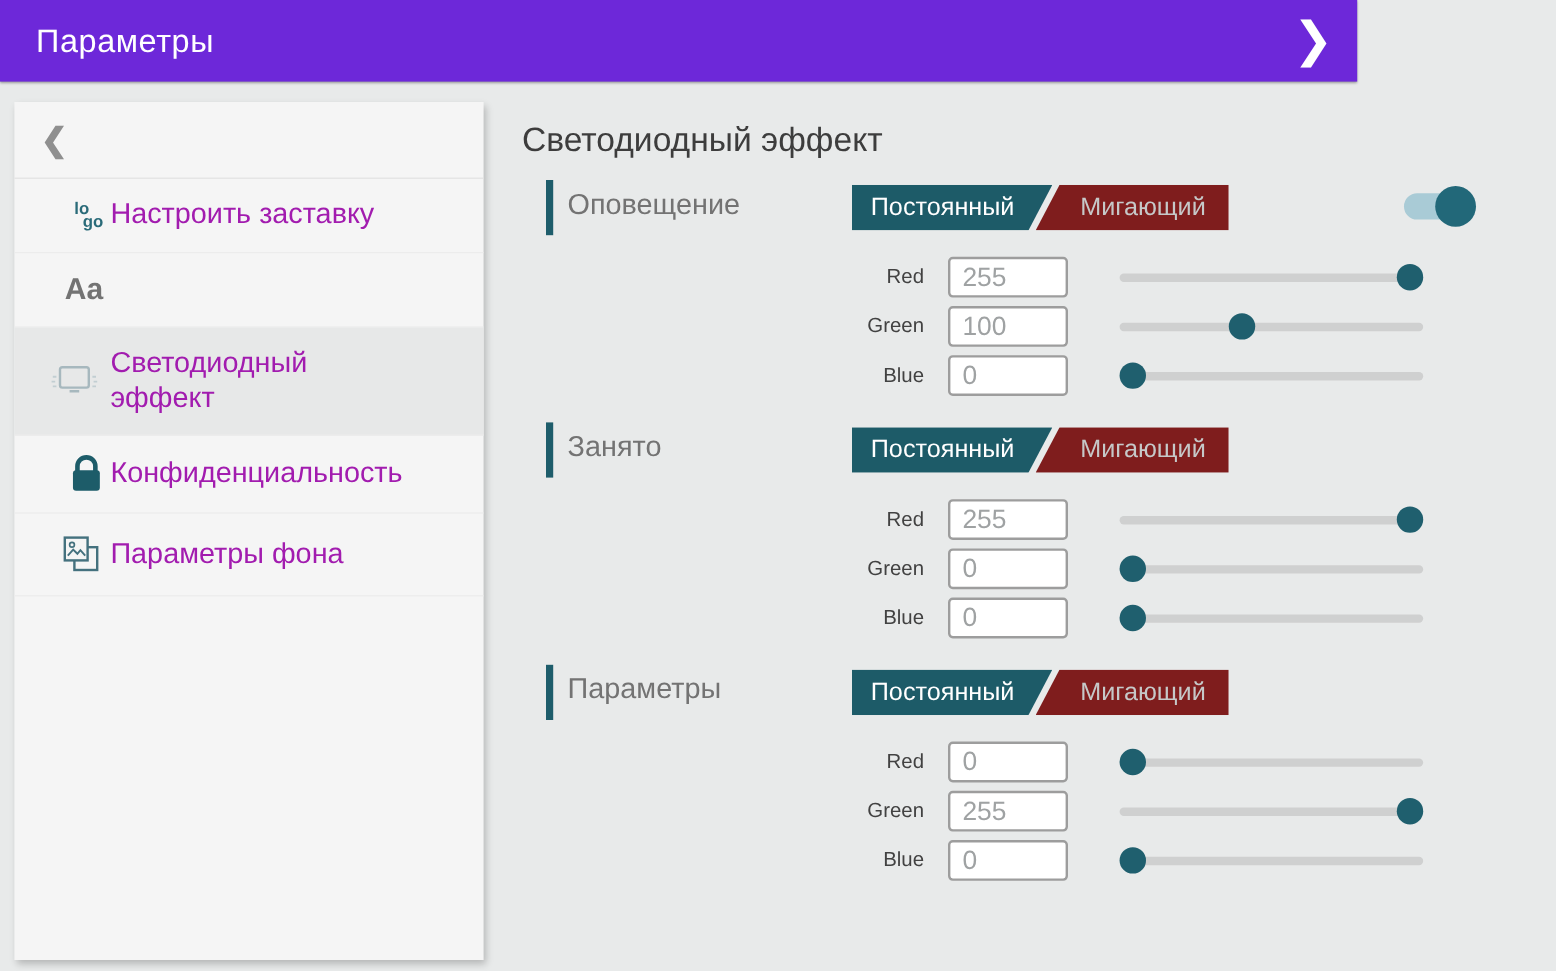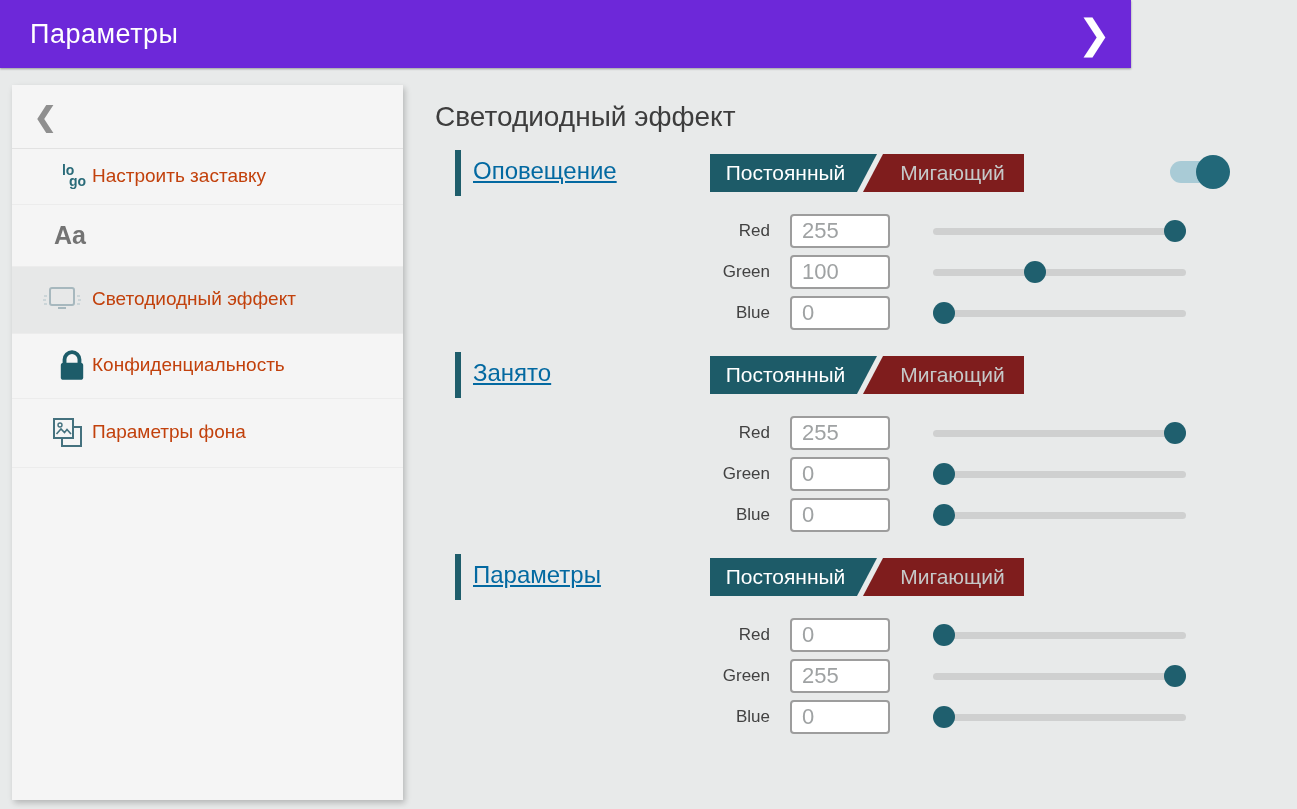--- a/index.html
+++ b/index.html
@@ -27,31 +27,31 @@
     height:64px; display:flex; align-items:center; padding-left:22px;
     border-bottom:1px solid #e2e2e2; cursor:pointer;
   }
   .back-row .chev { color:#8f8f8f; font-size:27px; font-weight:bold; }
   .side-item {
     display:flex; align-items:center; padding:16px 10px 16px 16px;
     border-bottom:1px solid #ececec; cursor:pointer;
   }
   .side-item.selected { background:#e7e8e8; }
   .side-icon { width:58px; min-width:58px; display:flex; align-items:center; justify-content:flex-end; }
-  .side-label { font-size:19px; color:#c2410c; line-height:1.2; max-width:240px; margin-left:6px; }
+  .side-label { font-size:24px; color:#a21caf; line-height:1.2; max-width:240px; margin-left:6px; }
   .logo-ic { color:#2a6b79; font-size:14px; font-weight:bold; line-height:11px; text-align:left; }
   .logo-ic .go { display:block; margin-left:7px; }
   .aa-ic { color:#737373; font-size:25px; font-weight:bold; }
 
   
   .main-title { position:absolute; left:435px; top:101px; font-size:28px; color:#3d3d3d; }
 
   .led-section { position:absolute; left:435px; width:862px; height:200px; }
   .sec-bar { position:absolute; left:20px; top:2px; width:6px; height:46px; background:#1e5d6b; }
-  .sec-name { position:absolute; left:38px; top:9px; font-size:24px; color:#0369a1;text-decoration:underline; }
+  .sec-name { position:absolute; left:38px; top:9px; font-size:24px; color:#737373; }
 
   .segmented { position:absolute; left:275px; top:6px; width:314px; height:38px; }
   .seg-on {
     position:absolute; left:0; top:0; width:167px; height:38px; background:#1d5b68;
     clip-path:polygon(0 0, 100% 0, calc(100% - 20px) 100%, 0 100%);
     display:flex; align-items:center; justify-content:center; padding-right:16px;
     color:#ffffff; font-size:21px; cursor:pointer;
   }
   .seg-off {
     position:absolute; left:153px; top:0; width:161px; height:38px; background:#7f1d1d;

